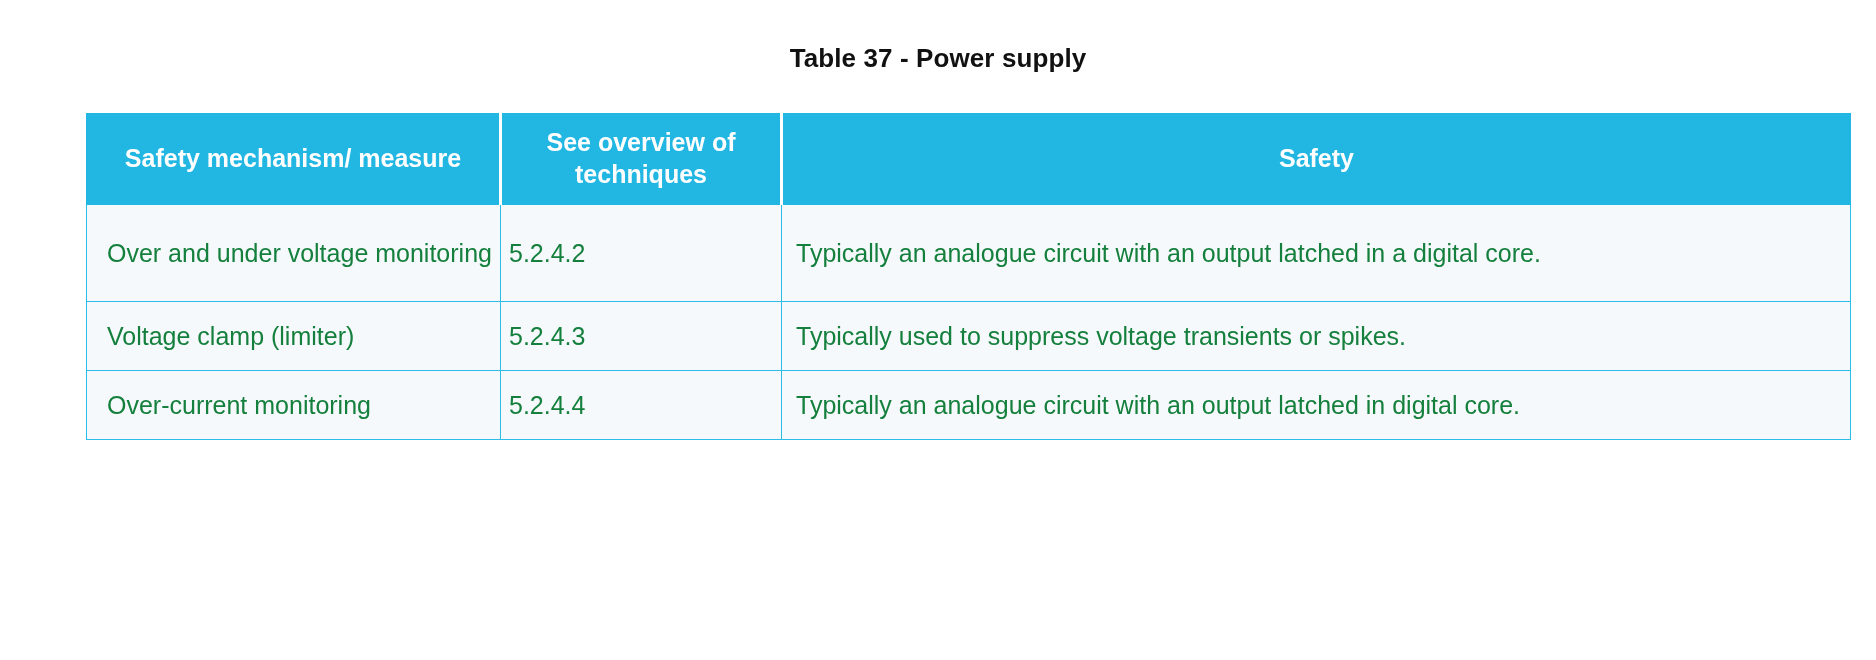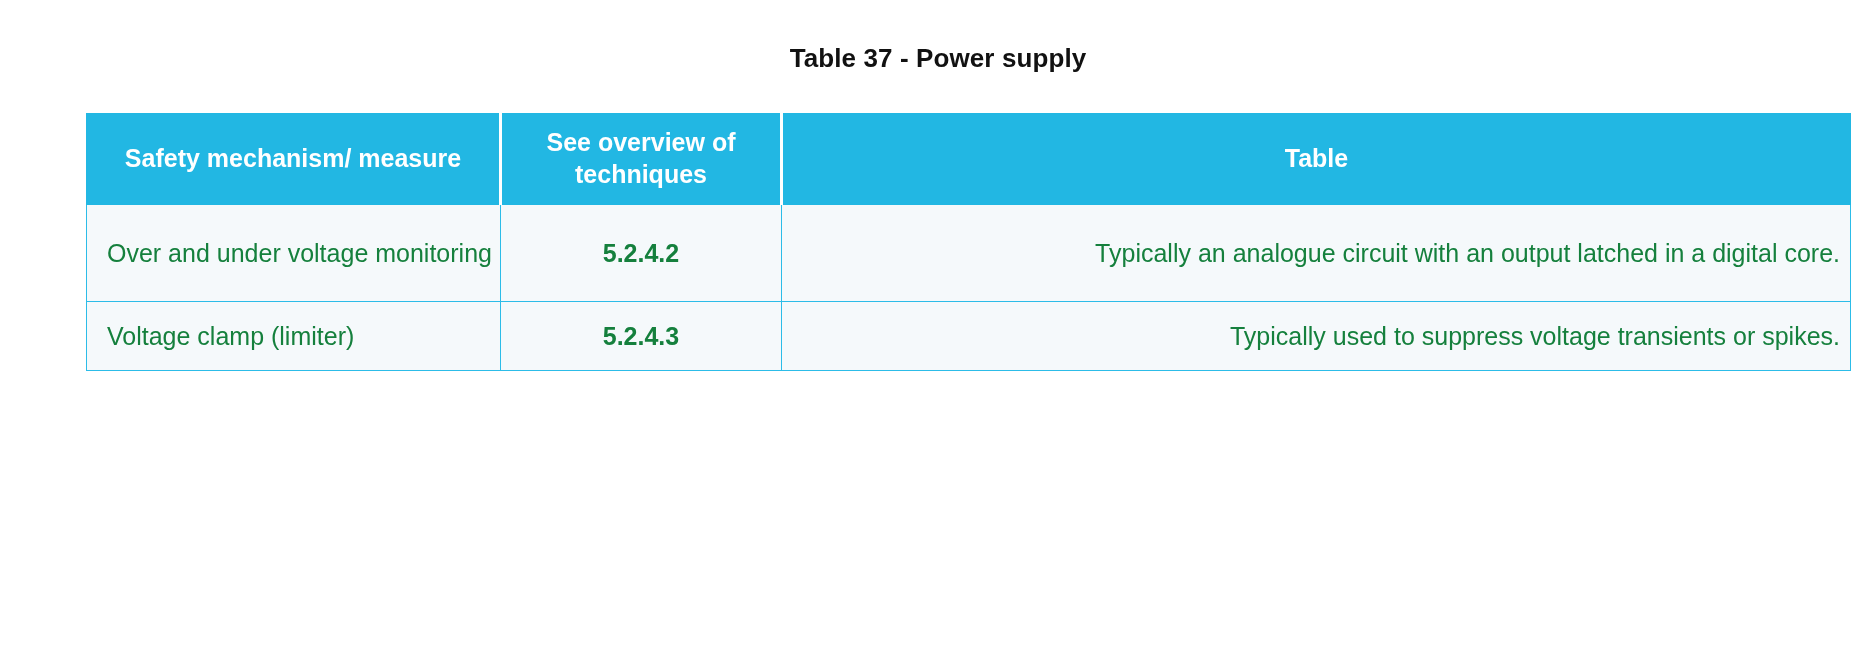--- a/index.html
+++ b/index.html
@@ -76,26 +76,24 @@
     line-height: 1.3;
     color: #15803d;
     vertical-align: middle;
   }
 
   td.col-mechanism {
     text-align: left;
     padding: 12px 8px 12px 20px;
   }
   td.col-ref {
-    text-align: center;
     padding: 12px 8px;
-    font-weight: bold;
   }
   td.col-notes {
-    text-align: right;
+    text-align: left;
     padding: 12px 10px 12px 14px;
   }
 
   .row-tall td { height: 72px; }
   .row-short td { height: 44px; }
 </style>
 </head>
 <body>
 
 <div class="page">
@@ -106,31 +104,36 @@
     <table class="data-table">
       <colgroup>
         <col class="c1">
         <col class="c2">
         <col class="c3">
       </colgroup>
       <thead>
         <tr>
           <th class="first">Safety mechanism/ measure</th>
           <th>See overview of techniques</th>
-          <th class="last">Table</th>
+          <th class="last">Safety</th>
         </tr>
       </thead>
       <tbody>
         <tr class="row-tall">
           <td class="col-mechanism">Over and under voltage monitoring</td>
           <td class="col-ref">5.2.4.2</td>
           <td class="col-notes">Typically an analogue circuit with an output latched in a digital core.</td>
         </tr>
         <tr class="row-short">
           <td class="col-mechanism">Voltage clamp (limiter)</td>
           <td class="col-ref">5.2.4.3</td>
           <td class="col-notes">Typically used to suppress voltage transients or spikes.</td>
         </tr>
+        <tr class="row-short">
+          <td class="col-mechanism">Over-current monitoring</td>
+          <td class="col-ref">5.2.4.4</td>
+          <td class="col-notes">Typically an analogue circuit with an output latched in digital core.</td>
+        </tr>
       </tbody>
     </table>
   </div>
 
 </div>
 
 </body></html>

